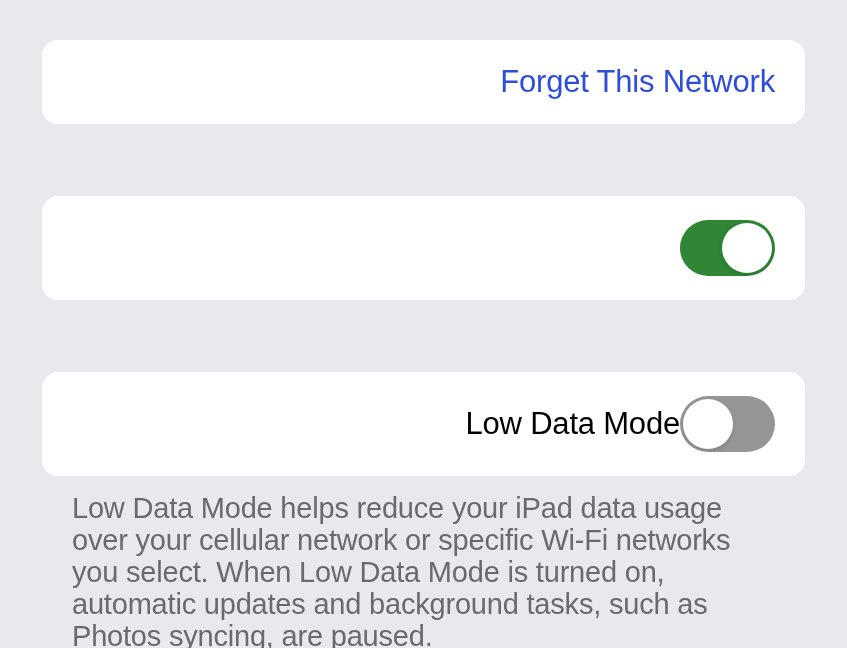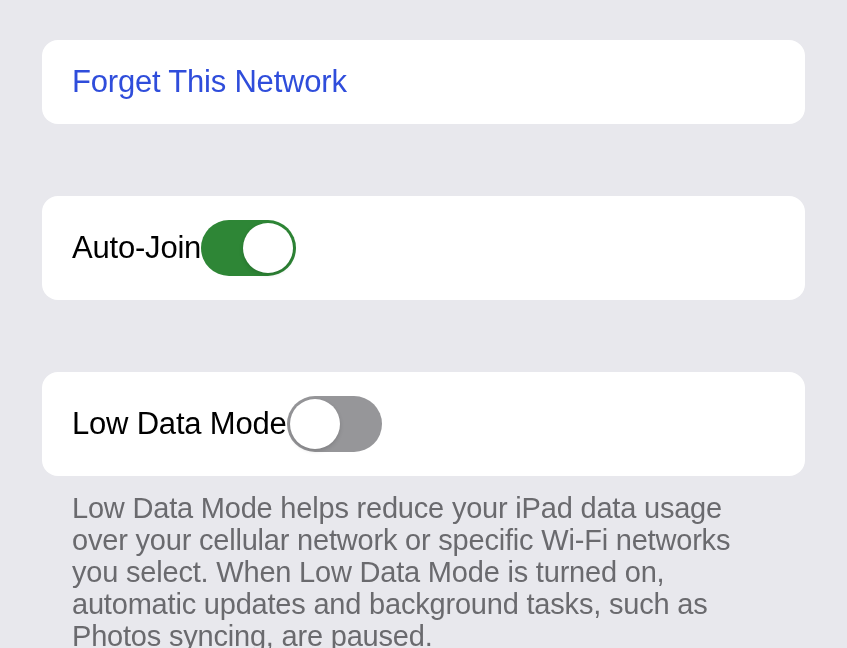--- a/index.html
+++ b/index.html
@@ -19,21 +19,21 @@
     }
     .section:last-child {
       margin-bottom: 6px;
     }
     .card {
       background-color: #ffffff;
       border-radius: 16px;
       padding: 24px 30px;
       display: flex;
       align-items: center;
-      justify-content: flex-start;
+      justify-content: flex-end;
     }
     .link-text {
       color: #2f4ddb;
       font-size: 31px;
       font-weight: 400;
       letter-spacing: -0.2px;
     }
     .label-text {
       color: #000000;
       font-size: 31px;
@@ -80,21 +80,20 @@
 <body>
 
 <div class="section">
   <div class="card">
     <span class="link-text">Forget This Network</span>
   </div>
 </div>
 
 <div class="section">
   <div class="card">
-    <span class="label-text">Auto-Join</span>
     <div class="toggle toggle-on">
       <div class="toggle-knob"></div>
     </div>
   </div>
 </div>
 
 <div class="section">
   <div class="card">
     <span class="label-text">Low Data Mode</span>
     <div class="toggle toggle-off">

